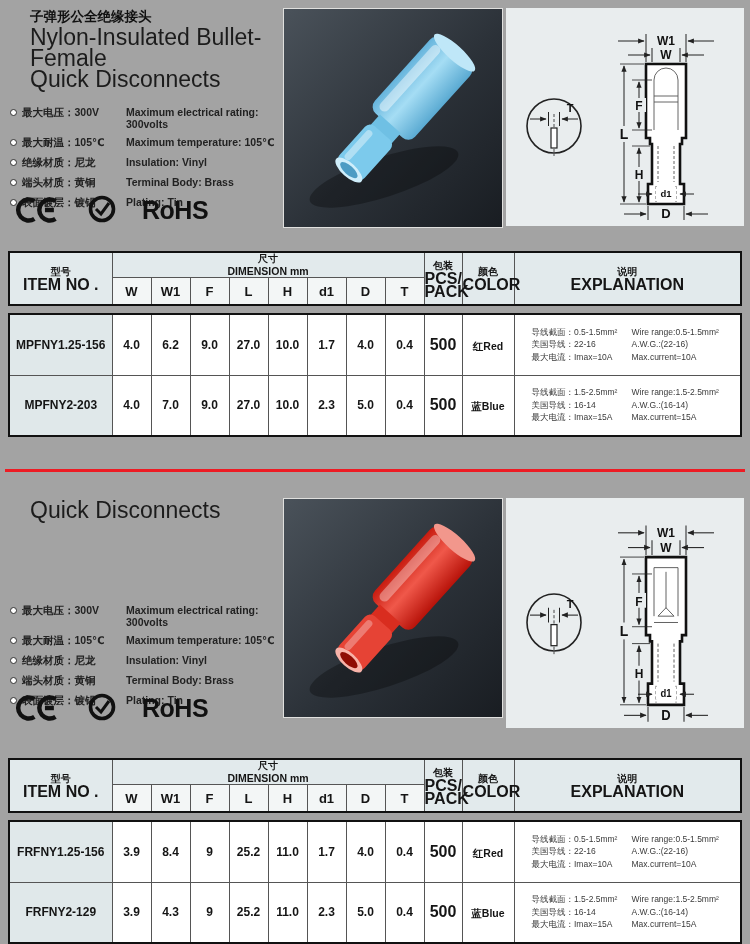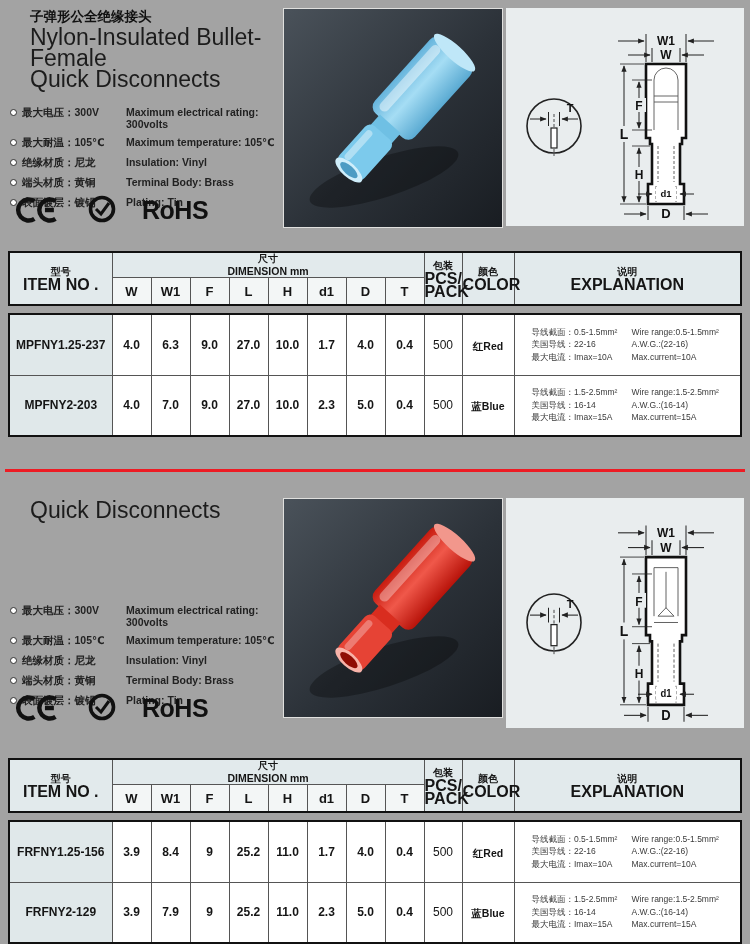--- a/index.html
+++ b/index.html
@@ -37,21 +37,21 @@
   table.spec-table th,table.spec-table td{border:1px solid #555;padding:0;vertical-align:middle;text-align:center;color:#151515;}
   .tbl-gap{height:7px;}
   .hdr-tint{background:#e2eaec;}
   .dim-letter{background:#f3f6f6;font-size:13px;font-weight:bold;height:26px;}
   .hdr-cn{font-size:10px;font-weight:bold;line-height:12px;}
   .hdr-en{font-size:16px;font-weight:bold;line-height:13px;}
   .hdr-en-sm{font-size:10.5px;font-weight:bold;line-height:12px;}
   .row-h{height:61px;}
   .item-cell{background:#e0e8ea;text-align:left;font-weight:bold;font-size:12px;padding-left:9px;}
   .val-cell{font-weight:bold;font-size:12px;}
-  .pack-cell{font-weight:normal;font-size:12px;}
+  .pack-cell{font-weight:bold;font-size:16px;}
   .dot{width:13px;height:13px;border-radius:50%;margin:0 auto 3px auto;}
   .color-label{font-size:10.5px;font-weight:bold;}
   .expl-grid{display:grid;grid-template-columns:auto auto;column-gap:14px;row-gap:1px;justify-content:start;
              padding-left:17px;text-align:left;font-size:8.5px;line-height:11.5px;color:#3a3a3a;}
 
   svg text{font-family:"Liberation Sans","DejaVu Sans",sans-serif;}
 </style>
 </head>
 <body>
 
@@ -276,23 +276,23 @@
           <col style="width:39px">
           <col style="width:39px">
           <col style="width:39px">
           <col style="width:39px">
           <col style="width:38px">
           <col style="width:52px">
           <col>
         </colgroup>
       <tbody>
           <tr class="row-h">
-        <td class="item-cell">MPFNY1.25-237</td>
+        <td class="item-cell">MPFNY1.25-156</td>
         <td class="val-cell">4.0</td>
-        <td class="val-cell">6.3</td>
+        <td class="val-cell">6.2</td>
         <td class="val-cell">9.0</td>
         <td class="val-cell">27.0</td>
         <td class="val-cell">10.0</td>
         <td class="val-cell">1.7</td>
         <td class="val-cell">4.0</td>
         <td class="val-cell">0.4</td>
         <td class="pack-cell">500</td>
         <td>
           <span class="dot" style="background-color: rgb(204, 16, 16);"></span>
           <span class="color-label">红Red</span>
@@ -567,21 +567,21 @@
             <span>美国导线：22-16</span>
                 <span>A.W.G.:(22-16)</span>
             <span>最大电流：Imax=10A</span>
                 <span>Max.current=10A</span>
           </div>
         </td>
       </tr>
       <tr class="row-h">
         <td class="item-cell">FRFNY2-129</td>
         <td class="val-cell">3.9</td>
-        <td class="val-cell">7.9</td>
+        <td class="val-cell">4.3</td>
         <td class="val-cell">9</td>
         <td class="val-cell">25.2</td>
         <td class="val-cell">11.0</td>
         <td class="val-cell">2.3</td>
         <td class="val-cell">5.0</td>
         <td class="val-cell">0.4</td>
         <td class="pack-cell">500</td>
         <td>
           <span class="dot" style="background-color: rgb(16, 16, 204);"></span>
           <span class="color-label">蓝Blue</span>

